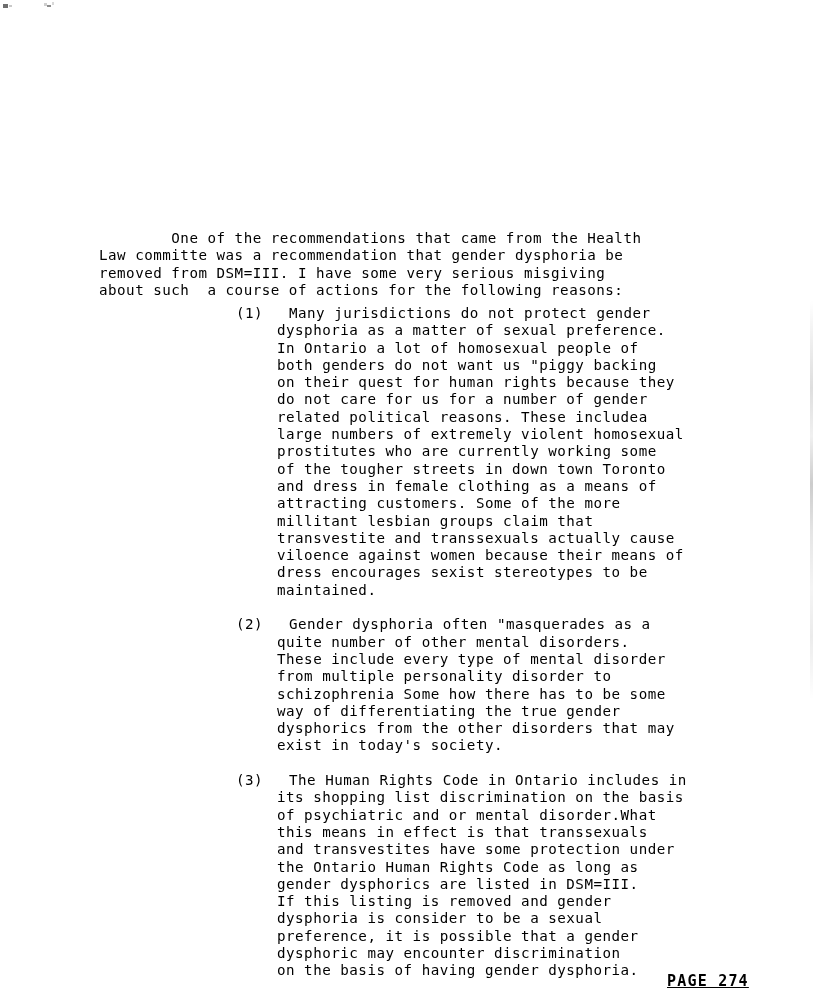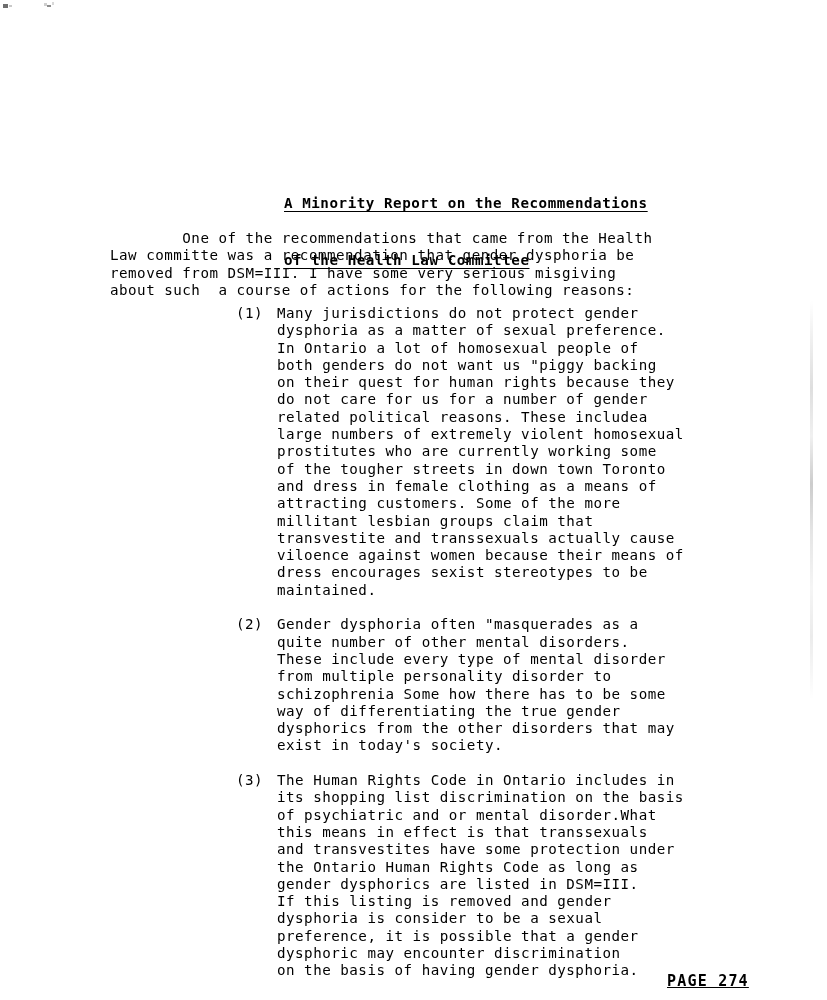--- a/index.html
+++ b/index.html
@@ -63,21 +63,21 @@
   }
   .doc-title .title-line {
     display: block;
     text-decoration: underline;
     text-underline-offset: 3px;
     text-decoration-thickness: 1px;
   }
 
   .intro {
     position: absolute;
-    left: 110px;
+    left: 99px;
     top: 216px;
     font-size: 14.2px;
     line-height: 17.3px;
     letter-spacing: 0.5px;
     white-space: pre;
   }
 
   .items {
     position: absolute;
     left: 236px;
@@ -94,20 +94,21 @@
     margin-bottom: 17.3px;
   }
   .item-marker {
     position: absolute;
     left: 0;
     top: 0;
     white-space: pre;
   }
   .item-body {
     white-space: pre;
+    margin-left: 12px;
   }
 
   .page-footer {
     position: absolute;
     left: 667px;
     top: 972px;
     font-size: 15px;
     font-weight: bold;
     letter-spacing: 1.2px;
     white-space: pre;
@@ -119,24 +120,20 @@
 
 <div class="page">
 
   <span class="scan-speck speck-a"></span>
   <span class="scan-speck speck-b"></span>
   <span class="scan-speck speck-c"></span>
   <span class="scan-speck speck-d"></span>
   <span class="scan-speck speck-e"></span>
   <span class="scan-edge"></span>
 
-  <h1 class="doc-title">
-    <span class="title-line">A Minority Report on the Recommendations</span>
-    <span class="title-line">of the Health Law Committee</span>
-  </h1>
 
   <p class="intro">        One of the recommendations that came from the Health
 Law committe was a recommendation that gender dysphoria be
 removed from DSM=III. I have some very serious misgiving
 about such  a course of actions for the following reasons:</p>
 
   <div class="items">
 
     <div class="item">
       <span class="item-marker">(1)</span>

